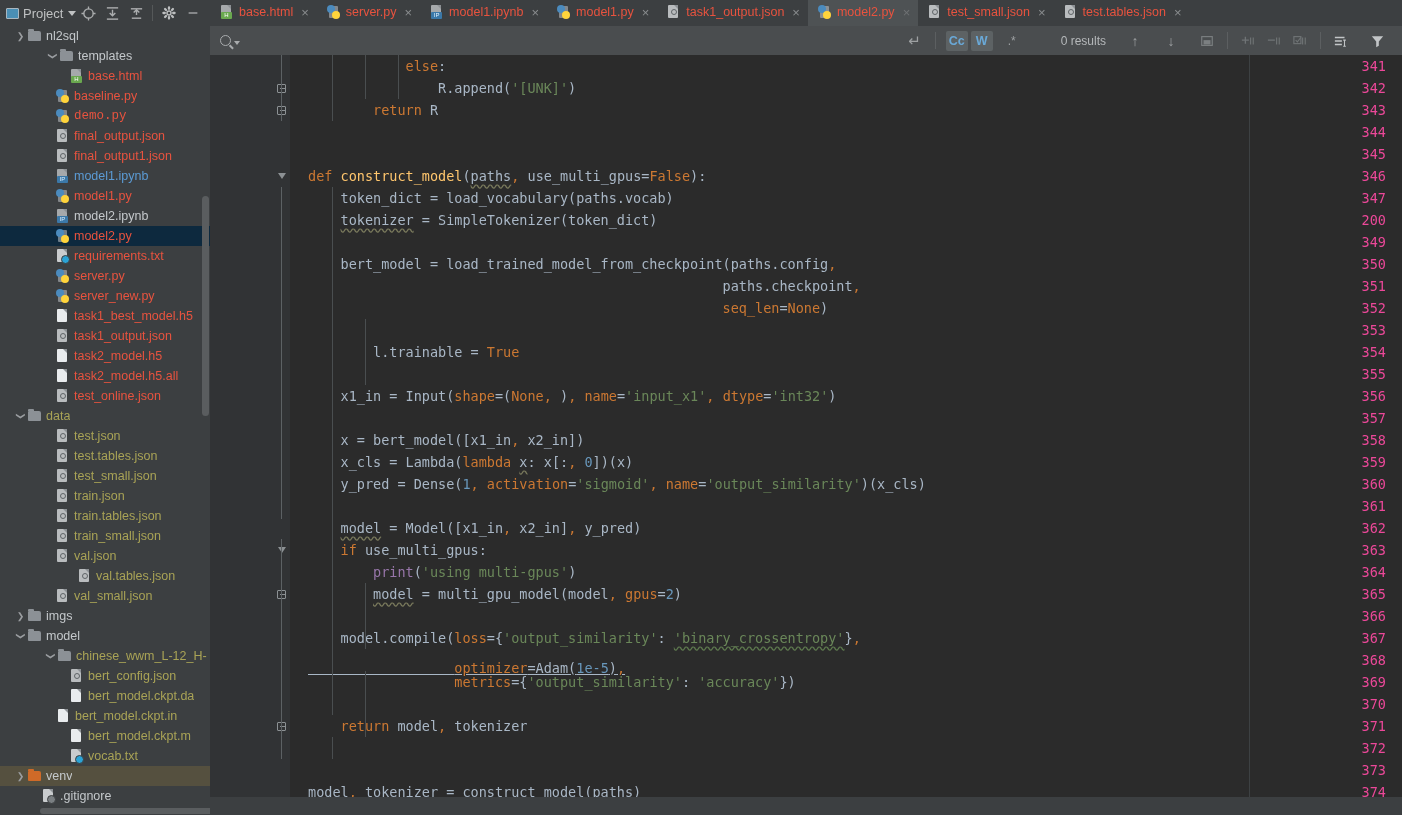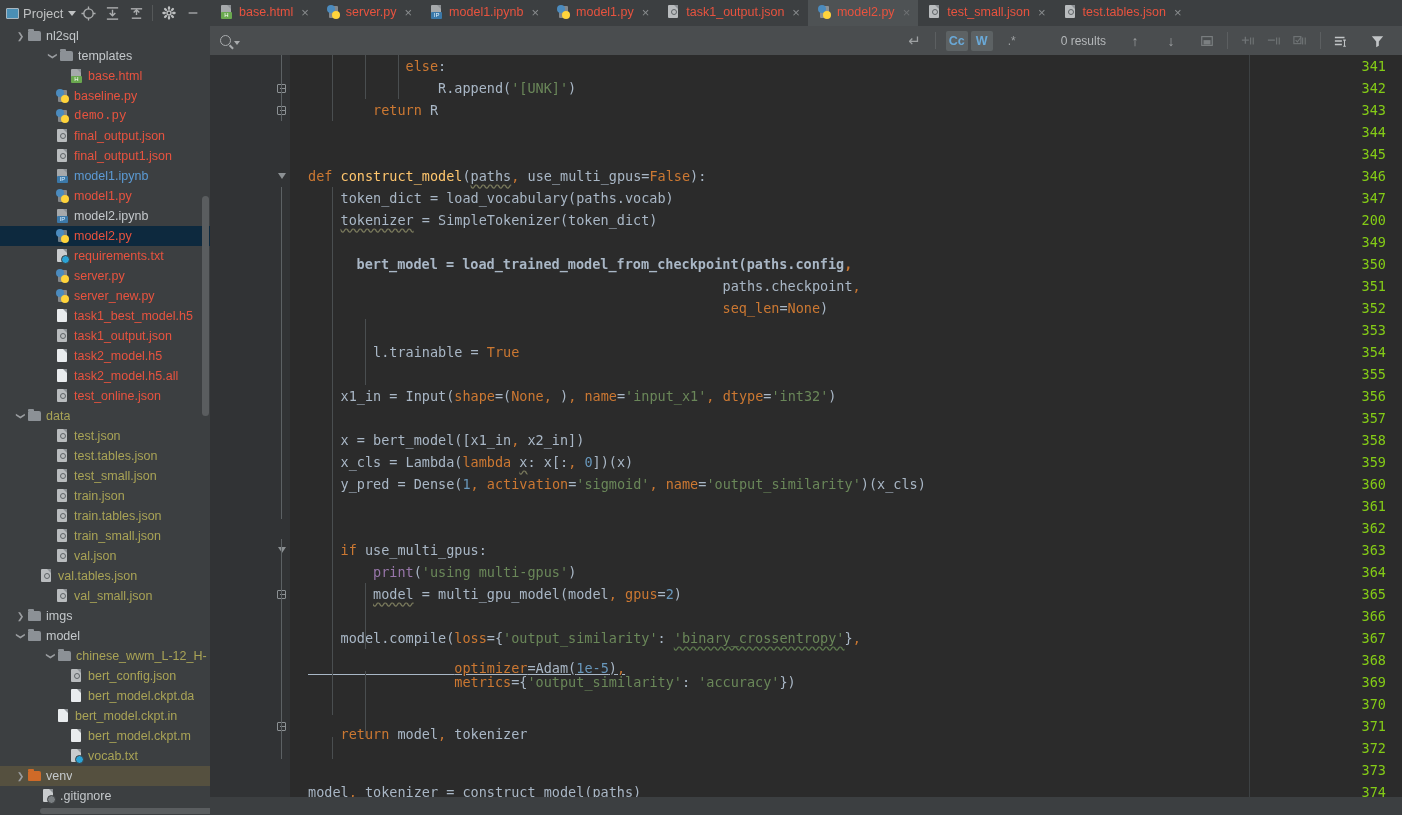--- a/index.html
+++ b/index.html
@@ -87,21 +87,21 @@
   .fb-tog{height:20px;min-width:22px;display:flex;align-items:center;justify-content:center;background:#5d6264;color:#6aa9d8;border-radius:2px;font-size:12.5px;font-weight:bold;margin-left:3px;}
   .fb-sep{width:1px;height:17px;background:#5c5f61;margin:0 7px;}
   .fb-res{color:#b5b8ba;font-size:12px;padding:0 6px;}
 
   
   .editor{position:absolute;left:210px;top:55px;width:1192px;height:742px;background:#2b2b2b;overflow:hidden;}
   .gutter{position:absolute;left:0;top:0;width:80px;height:742px;background:#313335;}
   .vguide{position:absolute;left:1039px;top:0;width:1px;height:742px;background:#3d4143;}
   .lines{position:absolute;left:0;top:0;width:100%;}
   .ln{height:22px;line-height:22px;font-family:"DejaVu Sans Mono","Liberation Mono",monospace;font-size:13.5px;white-space:pre;}
-  .num{position:absolute;right:0;width:80px;text-align:right;padding-right:16px;box-sizing:border-box;color:#84cc16;
+  .num{position:absolute;right:0;width:80px;text-align:right;padding-right:16px;box-sizing:border-box;color:#ec4899;
        font-family:"DejaVu Sans Mono","Liberation Mono",monospace;font-size:13.5px;height:22px;line-height:22px;}
   .code{padding-left:9px;color:#a9b7c6;}
   .k{color:#cc7832;}      
   .fn{color:#ffc66d;}     
   .s{color:#6a8759;}      
   .n{color:#6897bb;}      
   .p{color:#9876aa;}
   .wavy{text-decoration:underline;text-decoration-style:wavy;text-decoration-color:#7a7a5c;text-underline-offset:3px;}
   .wavyg{text-decoration:underline;text-decoration-style:wavy;text-decoration-color:#5e7a4e;text-underline-offset:3px;}
   .fold-m{position:absolute;left:66px;width:11px;height:22px;display:flex;align-items:center;justify-content:center;}
@@ -515,21 +515,21 @@
           <span class="arrow"></span>
           <span class="fic">
             <span class="ic ic-json">
               <span class="page"></span>
               <span class="fold"></span>
               <span class="dot"></span>
             </span>
           </span>
           <span class="lbl cgold">val.json</span>
         </div>
-        <div class="row" style="padding-left: 26px;">
+        <div class="row" style="padding-left: 64px;">
           <span class="arrow"></span>
           <span class="fic">
             <span class="ic ic-json">
               <span class="page"></span>
               <span class="fold"></span>
               <span class="dot"></span>
             </span>
           </span>
           <span class="lbl cgold">val.tables.json</span>
         </div>
@@ -700,42 +700,42 @@
     <div class="lines" id="code">
         <div class="ln" style="position: relative;"><span class="num">341</span><span class="code" style="position:absolute;left:89px;top:0;white-space:pre;">            <span class="k">else</span>:</span></div>
         <div class="ln" style="position: relative;"><span class="num">342</span><span class="fold-m"><span class="fold-box"></span></span><span class="code" style="position:absolute;left:89px;top:0;white-space:pre;">                R.append(<span class="s">'[UNK]'</span>)</span></div>
         <div class="ln" style="position: relative;"><span class="num">343</span><span class="fold-m"><span class="fold-box"></span></span><span class="code" style="position:absolute;left:89px;top:0;white-space:pre;">        <span class="k">return</span> R</span></div>
         <div class="ln" style="position: relative;"><span class="num">344</span><span class="code" style="position:absolute;left:89px;top:0;white-space:pre;"></span></div>
         <div class="ln" style="position: relative;"><span class="num">345</span><span class="code" style="position:absolute;left:89px;top:0;white-space:pre;"></span></div>
         <div class="ln" style="position: relative;"><span class="num">346</span><span class="fold-tri"><i></i></span><span class="code" style="position:absolute;left:89px;top:0;white-space:pre;"><span class="k">def</span> <span class="fn">construct_model</span>(<span class="wavy">paths</span><span class="k">,</span> use_multi_gpus=<span class="k">False</span>):</span></div>
         <div class="ln" style="position: relative;"><span class="num">347</span><span class="code" style="position:absolute;left:89px;top:0;white-space:pre;">    token_dict = load_vocabulary(paths.vocab)</span></div>
         <div class="ln" style="position: relative;"><span class="num">200</span><span class="code" style="position:absolute;left:89px;top:0;white-space:pre;">    <span class="wavy">tokenizer</span> = SimpleTokenizer(token_dict)</span></div>
         <div class="ln" style="position: relative;"><span class="num">349</span><span class="code" style="position:absolute;left:89px;top:0;white-space:pre;"></span></div>
-        <div class="ln" style="position: relative;"><span class="num">350</span><span class="code" style="position:absolute;left:105px;top:0;white-space:pre;font-weight:bold;">    bert_model = load_trained_model_from_checkpoint(paths.config<span class="k">,</span></span></div>
+        <div class="ln" style="position: relative;"><span class="num">350</span><span class="code" style="position:absolute;left:89px;top:0;white-space:pre;">    bert_model = load_trained_model_from_checkpoint(paths.config<span class="k">,</span></span></div>
         <div class="ln" style="position: relative;"><span class="num">351</span><span class="code" style="position:absolute;left:89px;top:0;white-space:pre;">                                                   paths.checkpoint<span class="k">,</span></span></div>
         <div class="ln" style="position: relative;"><span class="num">352</span><span class="code" style="position:absolute;left:89px;top:0;white-space:pre;">                                                   <span class="k">seq_len</span>=<span class="k">None</span>)</span></div>
         <div class="ln" style="position: relative;"><span class="num">353</span></div>
         <div class="ln" style="position: relative;"><span class="num">354</span><span class="code" style="position:absolute;left:89px;top:0;white-space:pre;">        l.trainable = <span class="k">True</span></span></div>
         <div class="ln" style="position: relative;"><span class="num">355</span><span class="code" style="position:absolute;left:89px;top:0;white-space:pre;"></span></div>
         <div class="ln" style="position: relative;"><span class="num">356</span><span class="code" style="position:absolute;left:89px;top:0;white-space:pre;">    x1_in = Input(<span class="k">shape</span>=(<span class="k">None</span><span class="k">,</span> )<span class="k">,</span> <span class="k">name</span>=<span class="s">'input_x1'</span><span class="k">,</span> <span class="k">dtype</span>=<span class="s">'int32'</span>)</span></div>
         <div class="ln" style="position: relative;"><span class="num">357</span></div>
         <div class="ln" style="position: relative;"><span class="num">358</span><span class="code" style="position:absolute;left:89px;top:0;white-space:pre;">    x = bert_model([x1_in<span class="k">,</span> x2_in])</span></div>
         <div class="ln" style="position: relative;"><span class="num">359</span><span class="code" style="position:absolute;left:89px;top:0;white-space:pre;">    x_cls = Lambda(<span class="k">lambda</span> <span class="wavy">x</span>: x[:<span class="k">,</span> <span class="n">0</span>])(x)</span></div>
         <div class="ln" style="position: relative;"><span class="num">360</span><span class="code" style="position:absolute;left:89px;top:0;white-space:pre;">    y_pred = Dense(<span class="n">1</span><span class="k">,</span> <span class="k">activation</span>=<span class="s">'sigmoid'</span><span class="k">,</span> <span class="k">name</span>=<span class="s">'output_similarity'</span>)(x_cls)</span></div>
         <div class="ln" style="position: relative;"><span class="num">361</span><span class="code" style="position:absolute;left:89px;top:0;white-space:pre;"></span></div>
-        <div class="ln" style="position: relative;"><span class="num">362</span></div>
+        <div class="ln" style="position: relative;"><span class="num">362</span><span class="code" style="position:absolute;left:89px;top:0;white-space:pre;">    <span class="wavy">model</span> = Model([x1_in<span class="k">,</span> x2_in]<span class="k">,</span> y_pred)</span></div>
         <div class="ln" style="position: relative;"><span class="num">363</span><span class="fold-tri"><i></i></span><span class="code" style="position:absolute;left:89px;top:0;white-space:pre;">    <span class="k">if</span> use_multi_gpus:</span></div>
         <div class="ln" style="position: relative;"><span class="num">364</span><span class="code" style="position:absolute;left:89px;top:0;white-space:pre;">        <span class="p">print</span>(<span class="s">'using multi-gpus'</span>)</span></div>
         <div class="ln" style="position: relative;"><span class="num">365</span><span class="fold-m"><span class="fold-box"></span></span><span class="code" style="position:absolute;left:89px;top:0;white-space:pre;">        <span class="wavy">model</span> = multi_gpu_model(model<span class="k">,</span> <span class="k">gpus</span>=<span class="n">2</span>)</span></div>
         <div class="ln" style="position: relative;"><span class="num">366</span><span class="code" style="position:absolute;left:89px;top:0;white-space:pre;"></span></div>
         <div class="ln" style="position: relative;"><span class="num">367</span><span class="code" style="position:absolute;left:89px;top:0;white-space:pre;">    model.compile(<span class="k">loss</span>={<span class="s">'output_similarity'</span>: <span class="s wavyg">'binary_crossentropy'</span>}<span class="k">,</span></span></div>
         <div class="ln" style="position: relative;"><span class="num">368</span><span class="code" style="position:absolute;left:89px;top:8px;white-space:pre;text-decoration:underline;">                  <span class="k">optimizer</span>=Adam(<span class="n">1e-5</span>)<span class="k">,</span></span></div>
         <div class="ln" style="position: relative;"><span class="num">369</span><span class="code" style="position:absolute;left:89px;top:0;white-space:pre;">                  <span class="k">metrics</span>={<span class="s">'output_similarity'</span>: <span class="s">'accuracy'</span>})</span></div>
         <div class="ln" style="position: relative;"><span class="num">370</span><span class="code" style="position:absolute;left:89px;top:0;white-space:pre;"></span></div>
-        <div class="ln" style="position: relative;"><span class="num">371</span><span class="fold-m"><span class="fold-box"></span></span><span class="code" style="position:absolute;left:89px;top:8px;white-space:pre;">    <span class="k">return</span> model<span class="k">,</span> tokenizer</span></div>
+        <div class="ln" style="position: relative;"><span class="num">371</span><span class="fold-m"><span class="fold-box"></span></span><span class="code" style="position:absolute;left:89px;top:0;white-space:pre;">    <span class="k">return</span> model<span class="k">,</span> tokenizer</span></div>
         <div class="ln" style="position: relative;"><span class="num">372</span><span class="code" style="position:absolute;left:89px;top:0;white-space:pre;"></span></div>
         <div class="ln" style="position: relative;"><span class="num">373</span><span class="code" style="position:absolute;left:89px;top:0;white-space:pre;"></span></div>
         <div class="ln" style="position: relative;"><span class="num">374</span><span class="code" style="position:absolute;left:89px;top:0;white-space:pre;">model<span class="k">,</span> tokenizer = construct_model(paths)</span></div>
         <div class="fold-v" style="top: 0px; height: 66px;"></div>
         <div class="fold-v" style="top: 132px; height: 22px;"></div>
         <div class="fold-v" style="top: 154px; height: 310px;"></div>
         <div class="fold-v" style="top: 484px; height: 110px;"></div>
         <div class="fold-v" style="top: 594px; height: 110px;"></div>
         <div class="indent-g" style="left: 122px; top: 132px; height: 528px;"></div>
         <div class="indent-g" style="left: 122px; top: 682px; height: 22px;"></div>

